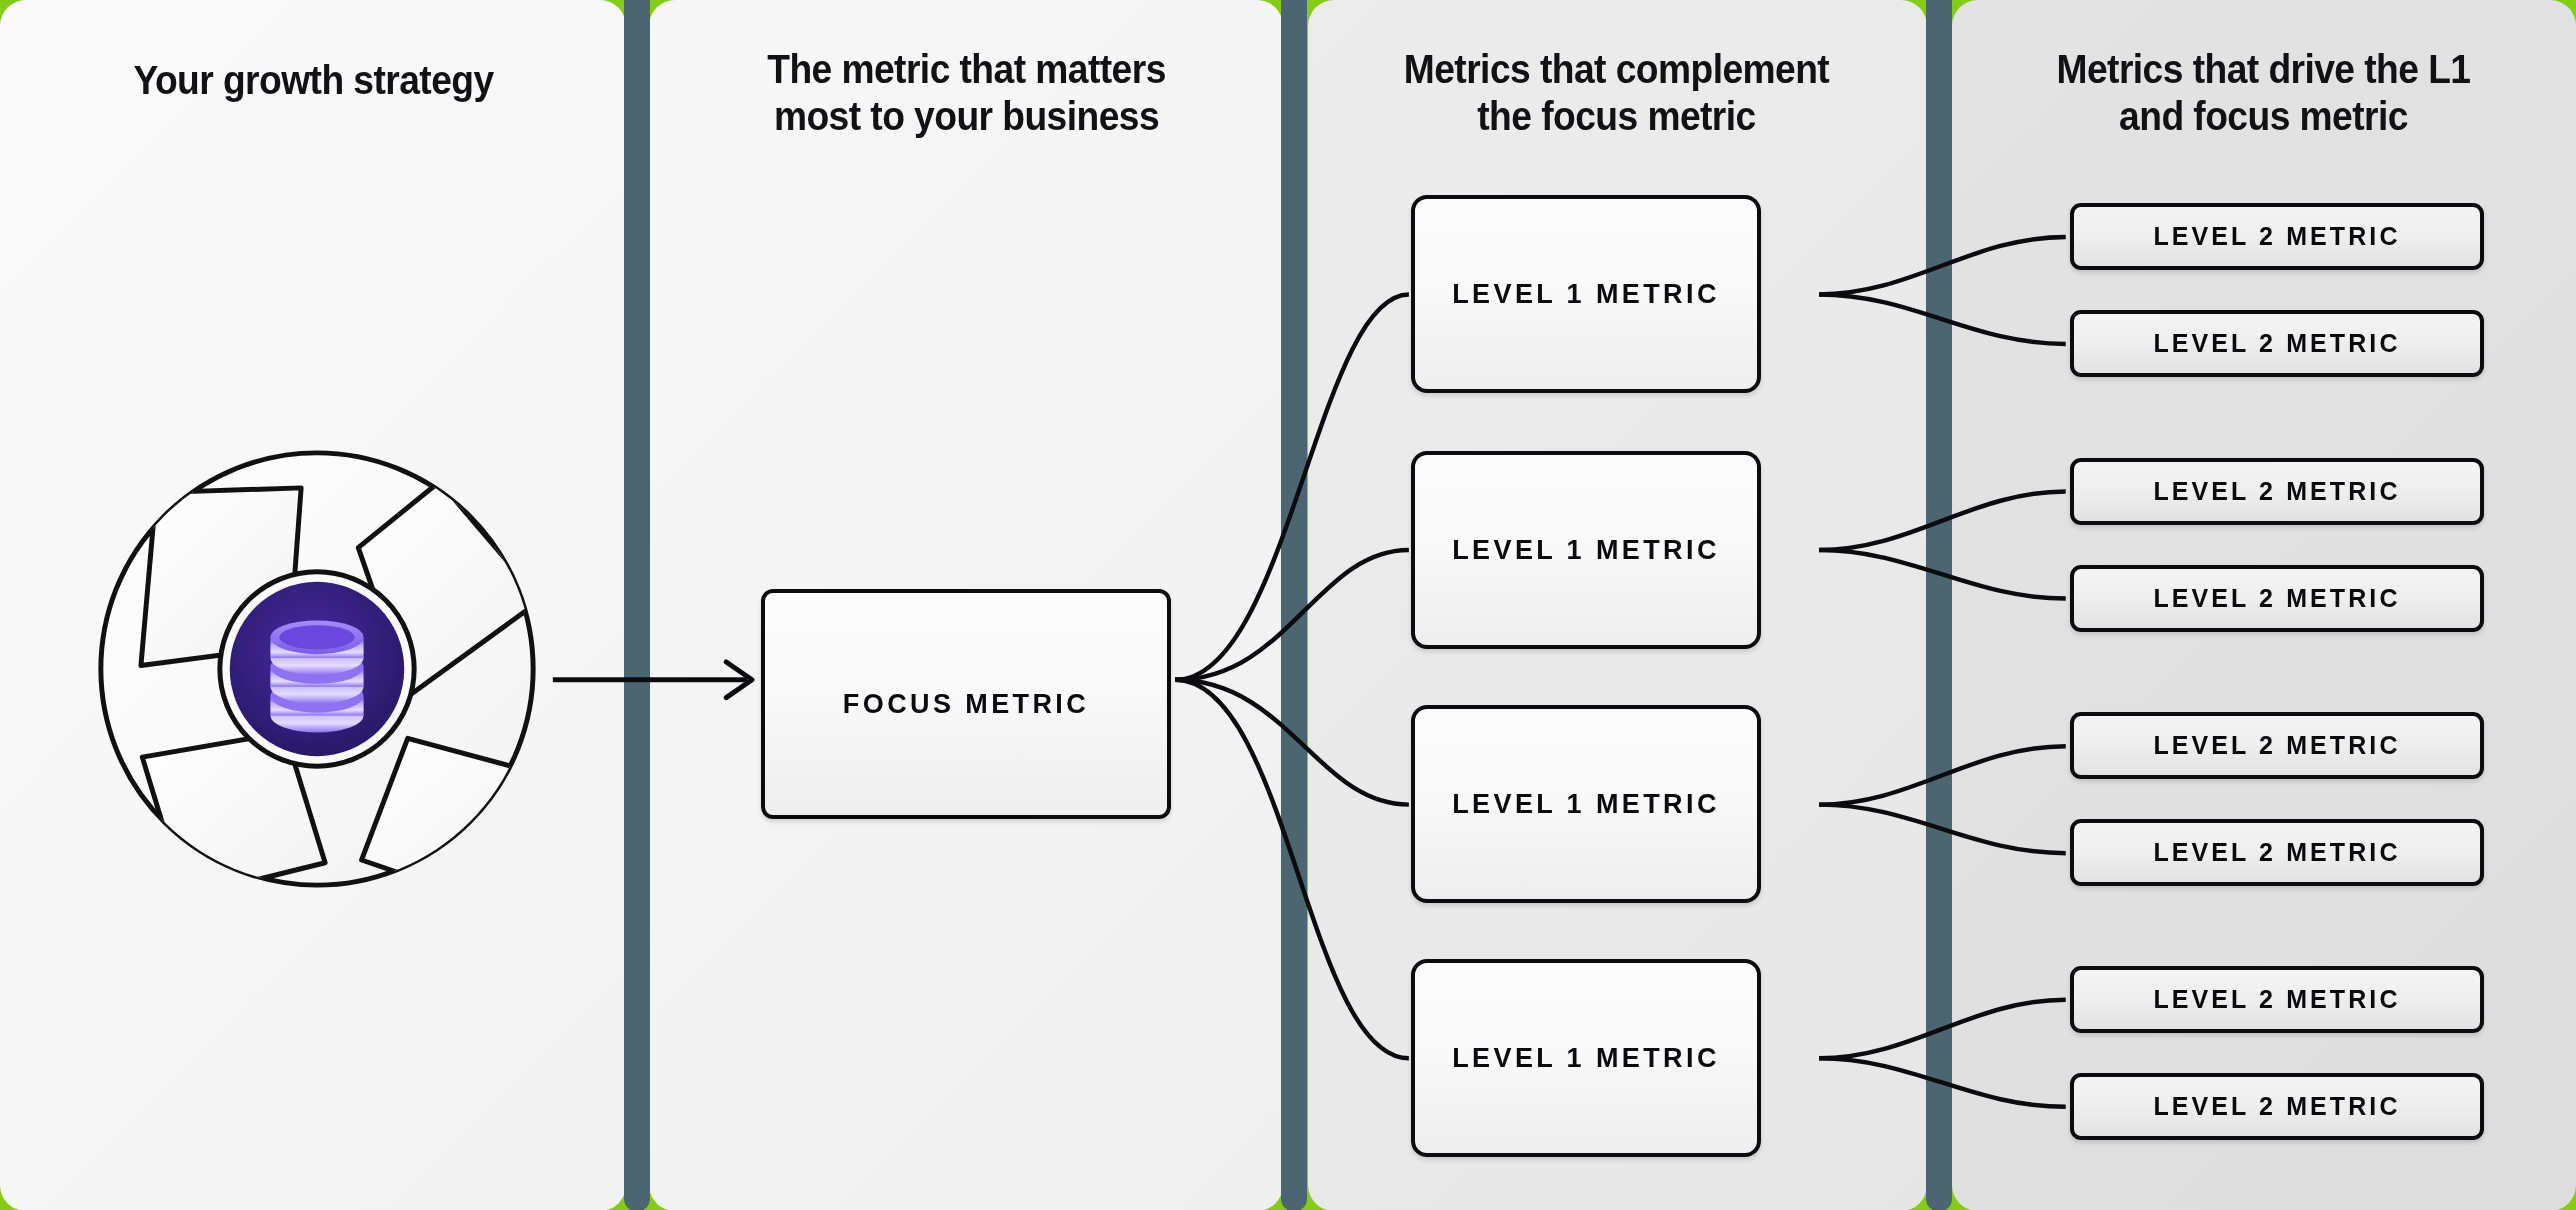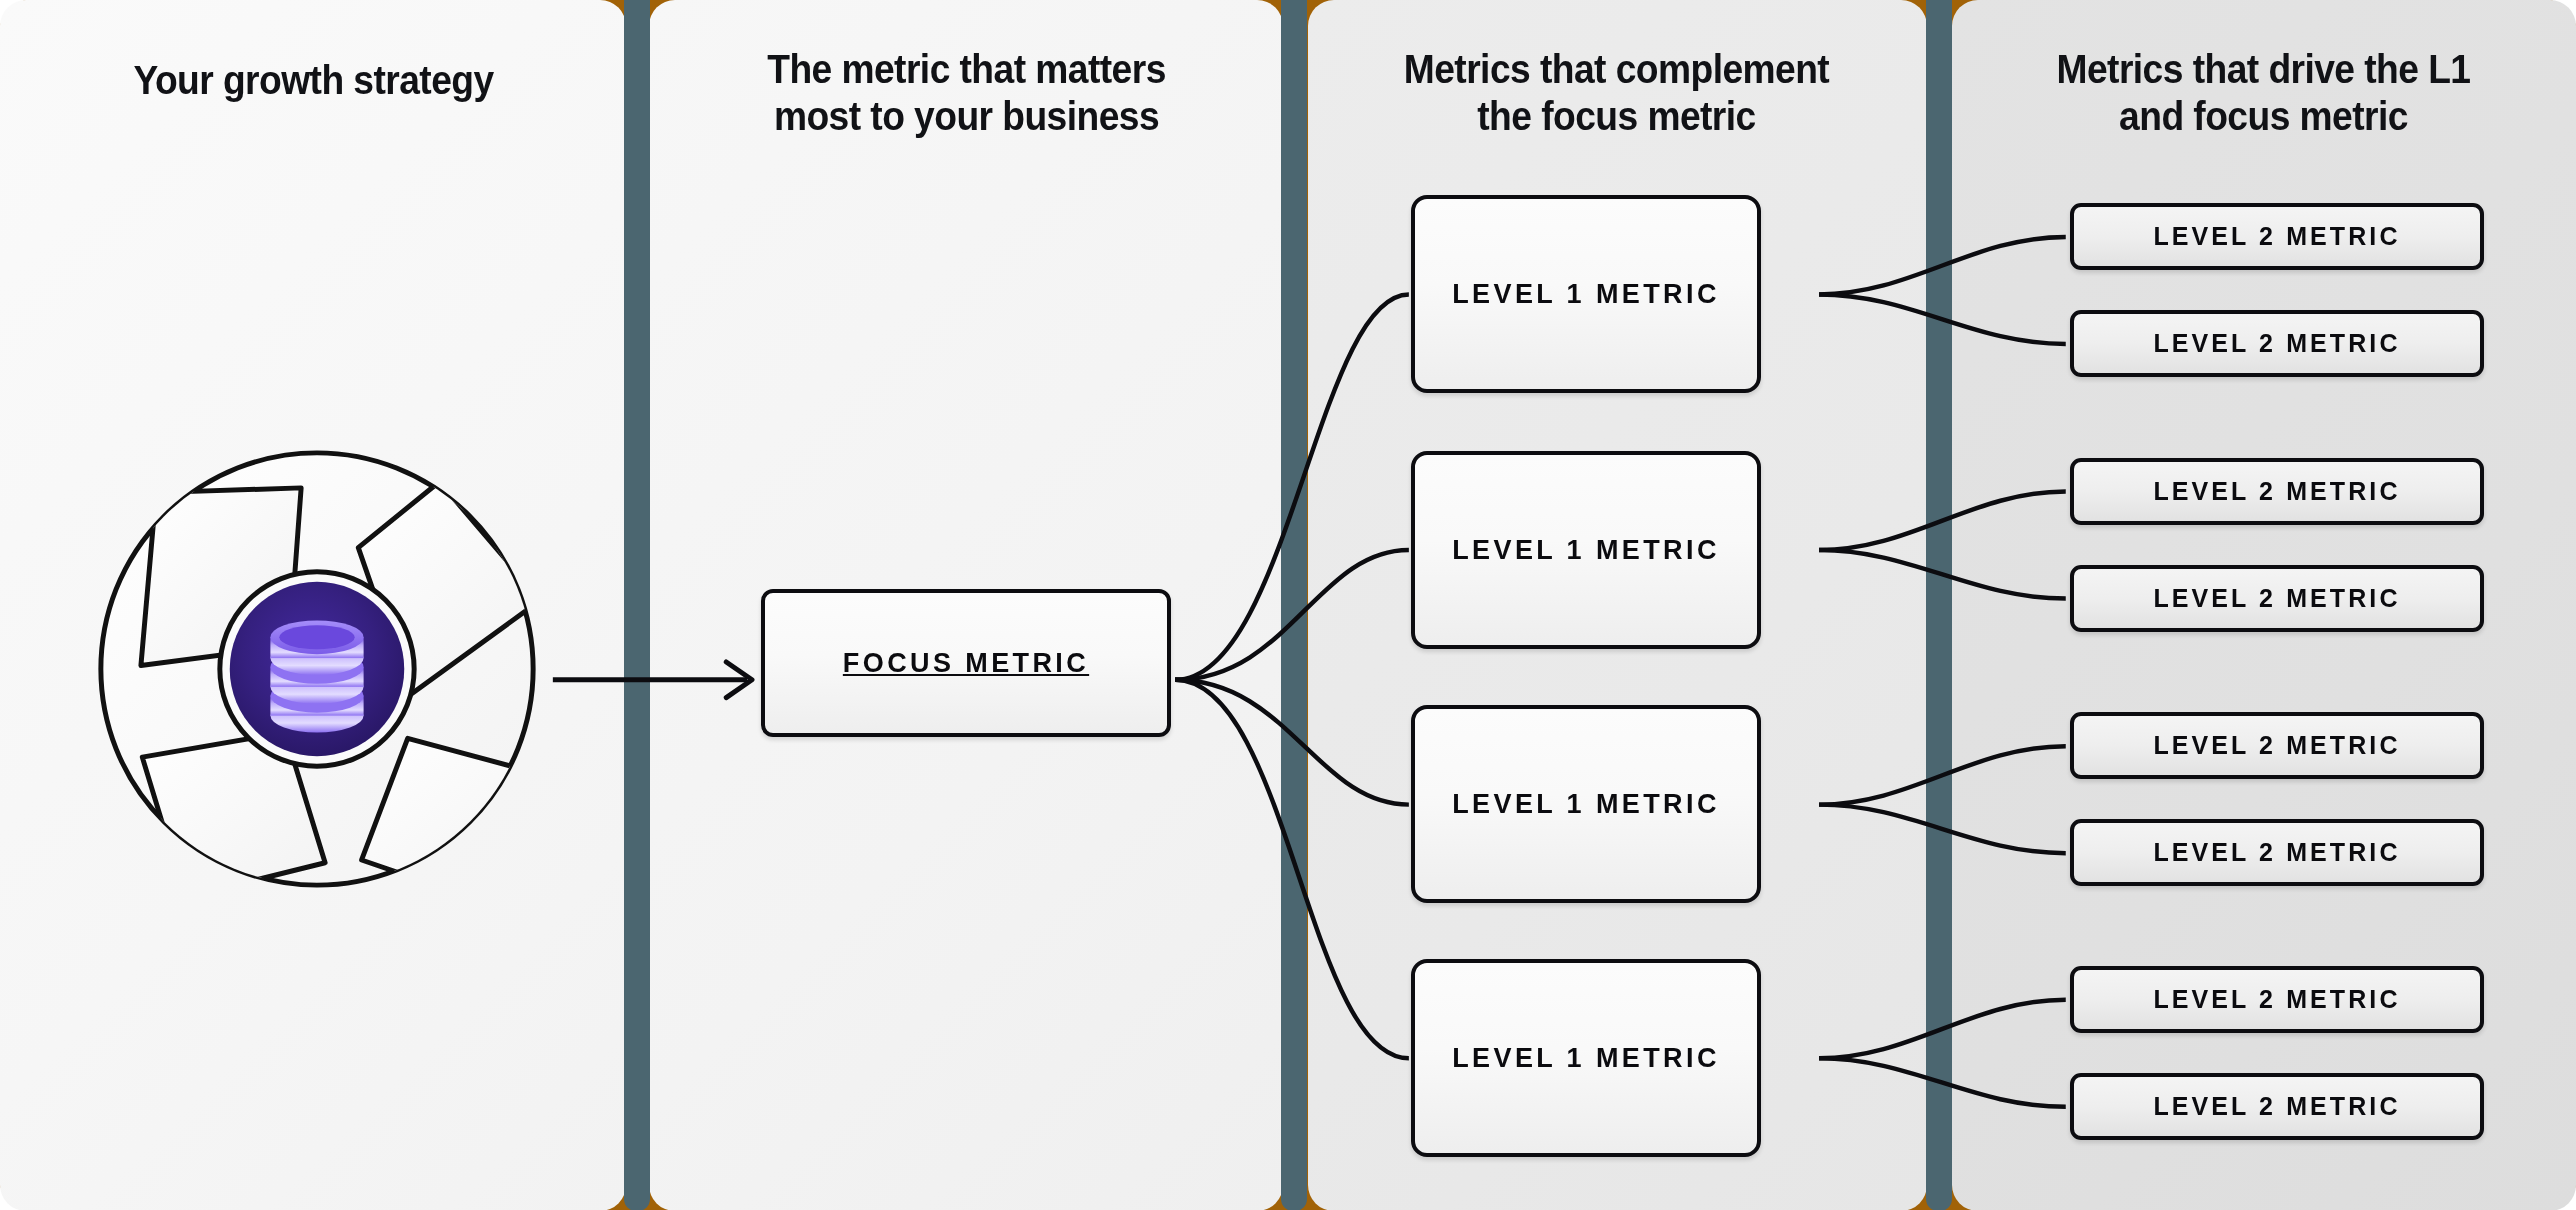--- a/index.html
+++ b/index.html
@@ -5,22 +5,21 @@
   * { box-sizing: border-box; margin: 0; padding: 0; }
   html, body {
     width: 2576px; height: 1211px;
     background: #ffffff;
     font-family: "Liberation Sans", sans-serif;
     overflow: hidden;
   }
   #stage {
     position: relative;
     width: 2576px; height: 1211px;
-    background: #a16207;
-    border-radius: 30px;
+    background: #84cc16;
   }
 
   
   .col {
     position: absolute;
     top: 0;
     height: 1211px;
     border-radius: 26px;
   }
   .col-1 { left: 0px;    width: 626px;  background: linear-gradient(135deg,#fafafa 0%, #f6f6f6 60%, #f2f2f2 100%); }
@@ -81,24 +80,23 @@
     border: 4px solid #0c0c10;
     background: linear-gradient(180deg,#fcfcfc 0%, #f9f9f9 45%, #eeeeee 100%);
     color: #0b0b0f;
     font-weight: 700;
     letter-spacing: 3.4px;
     text-align: center;
     box-shadow: 0 3px 4px rgba(0,0,0,0.13);
   }
   .node.focus {
     left: 761px; top: 589px;
-    width: 410px; height: 148px;
+    width: 410px; height: 230px;
     border-radius: 12px;
     font-size: 27px;
-    text-decoration: underline;
   }
   .node.l1 {
     left: 1411px;
     width: 350px; height: 198px;
     border-radius: 16px;
     font-size: 27px;
   }
   .node.l1-1 { top: 195px; }
   .node.l1-2 { top: 451px; }
   .node.l1-3 { top: 705px; }

